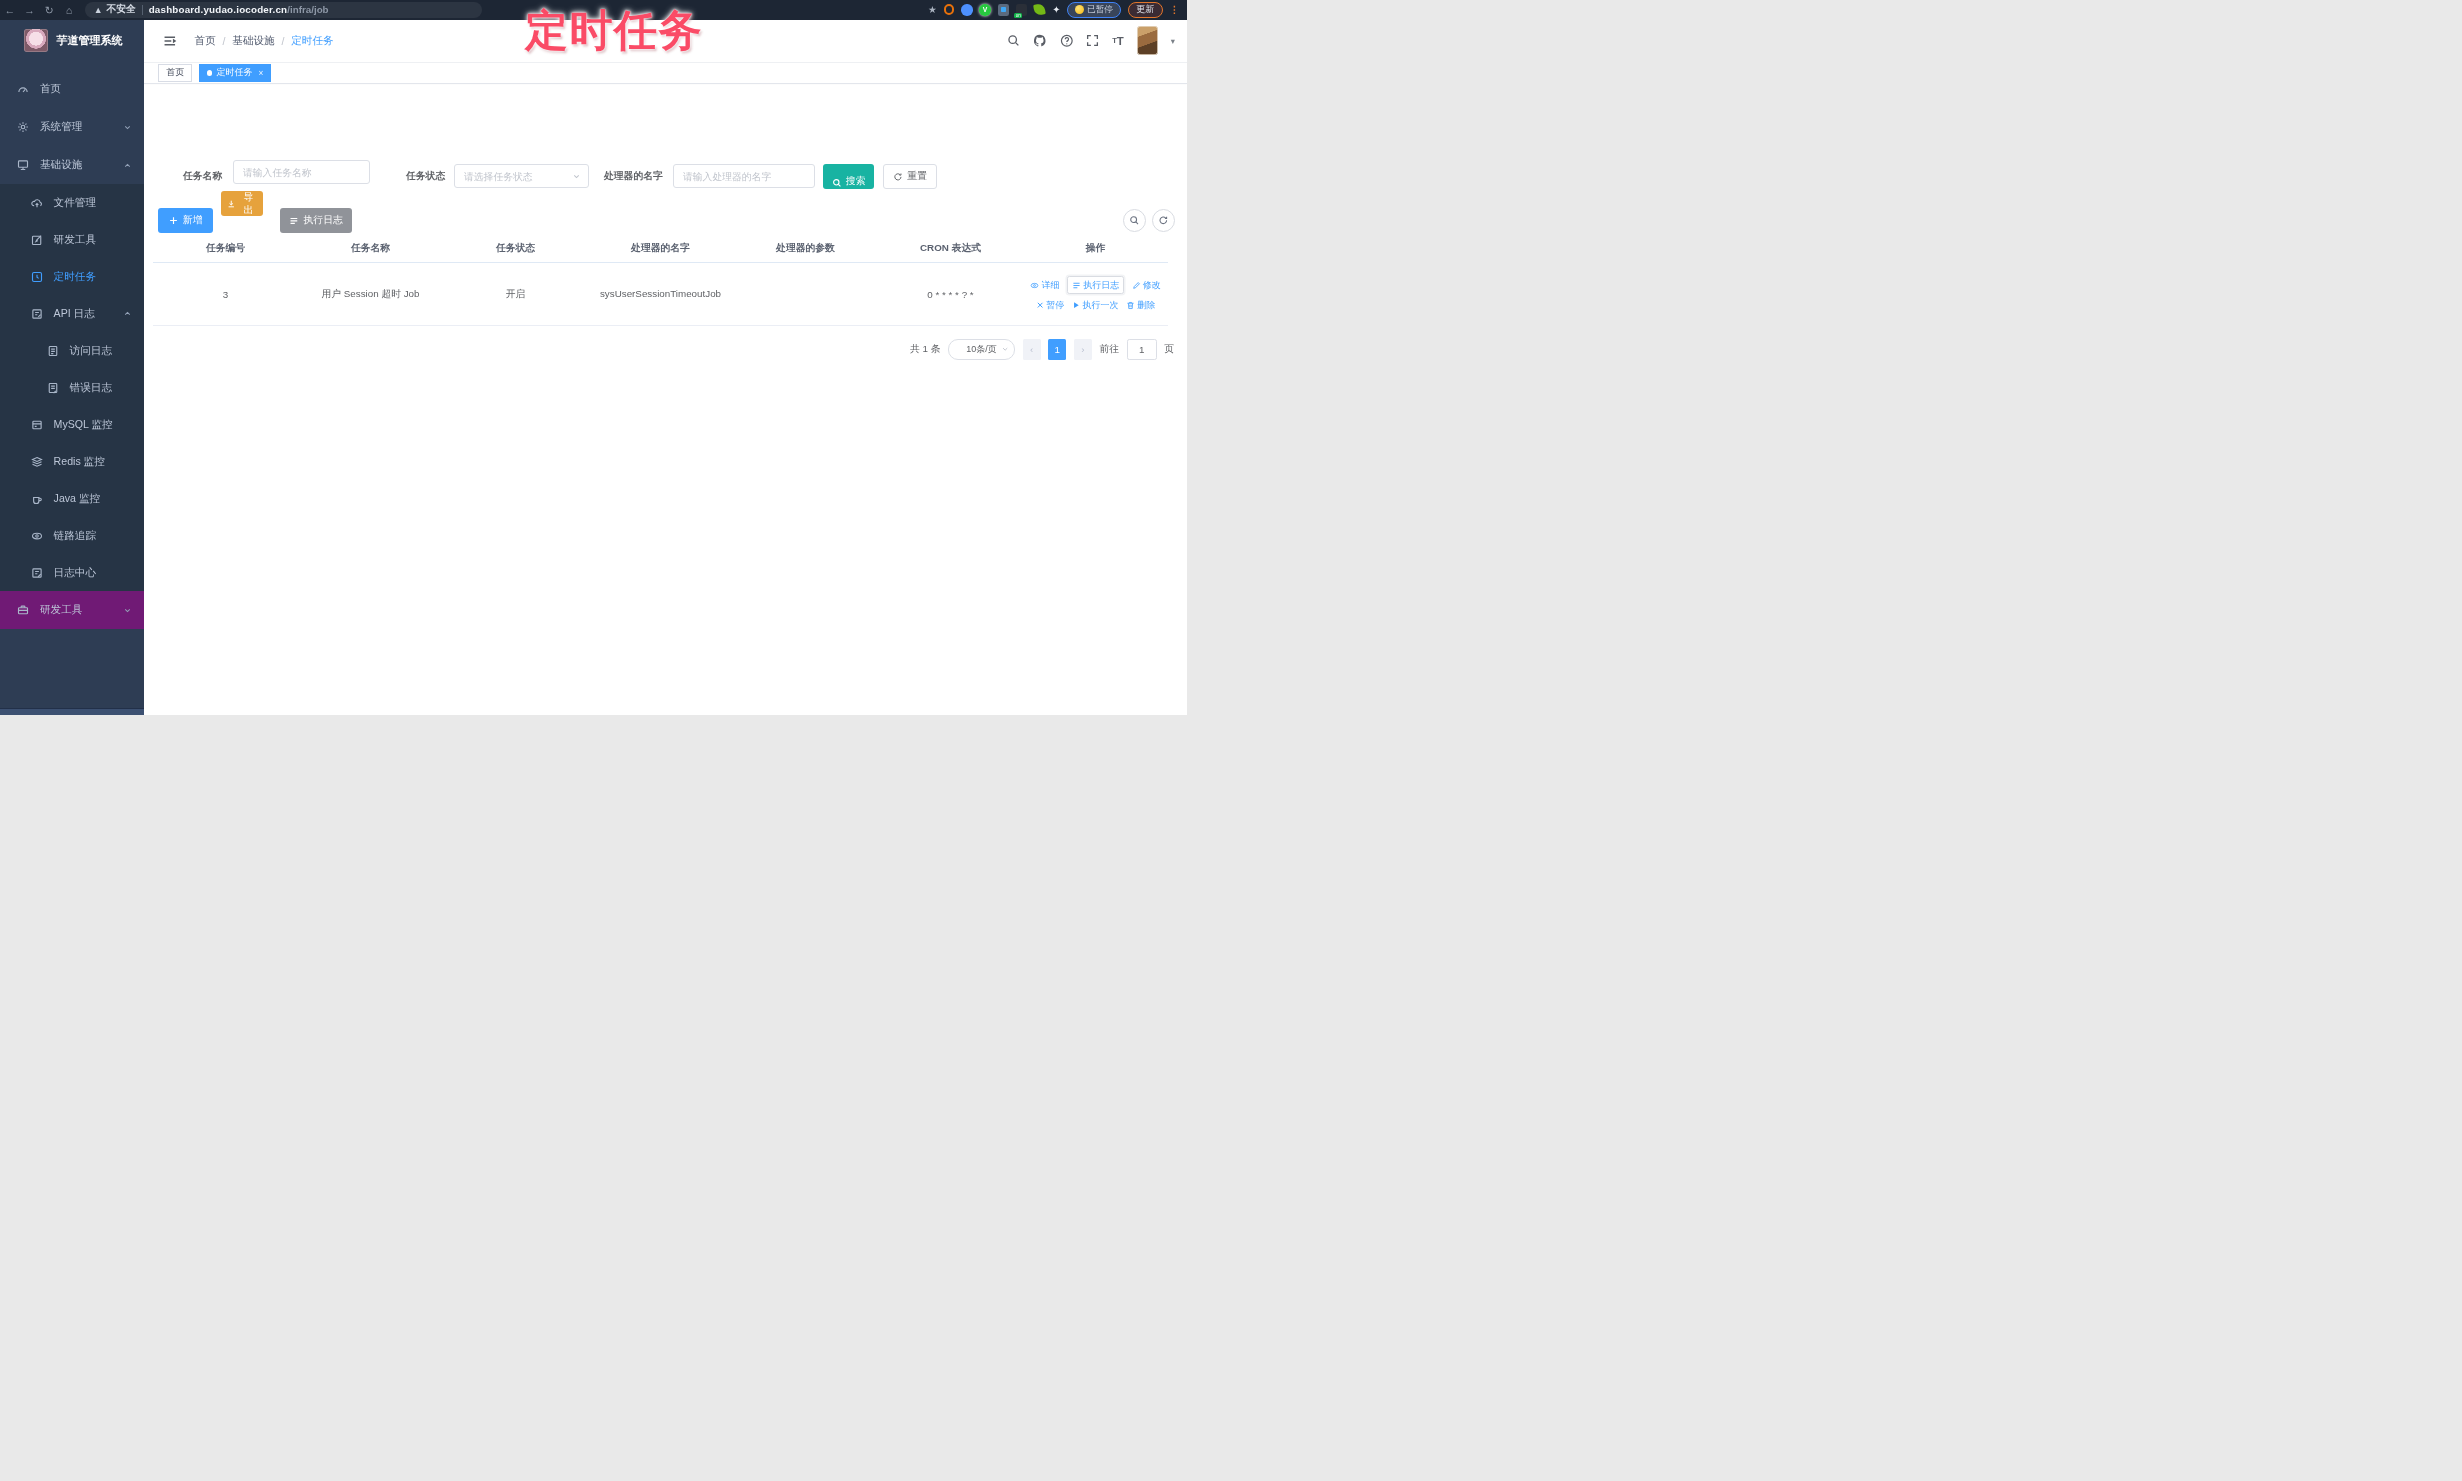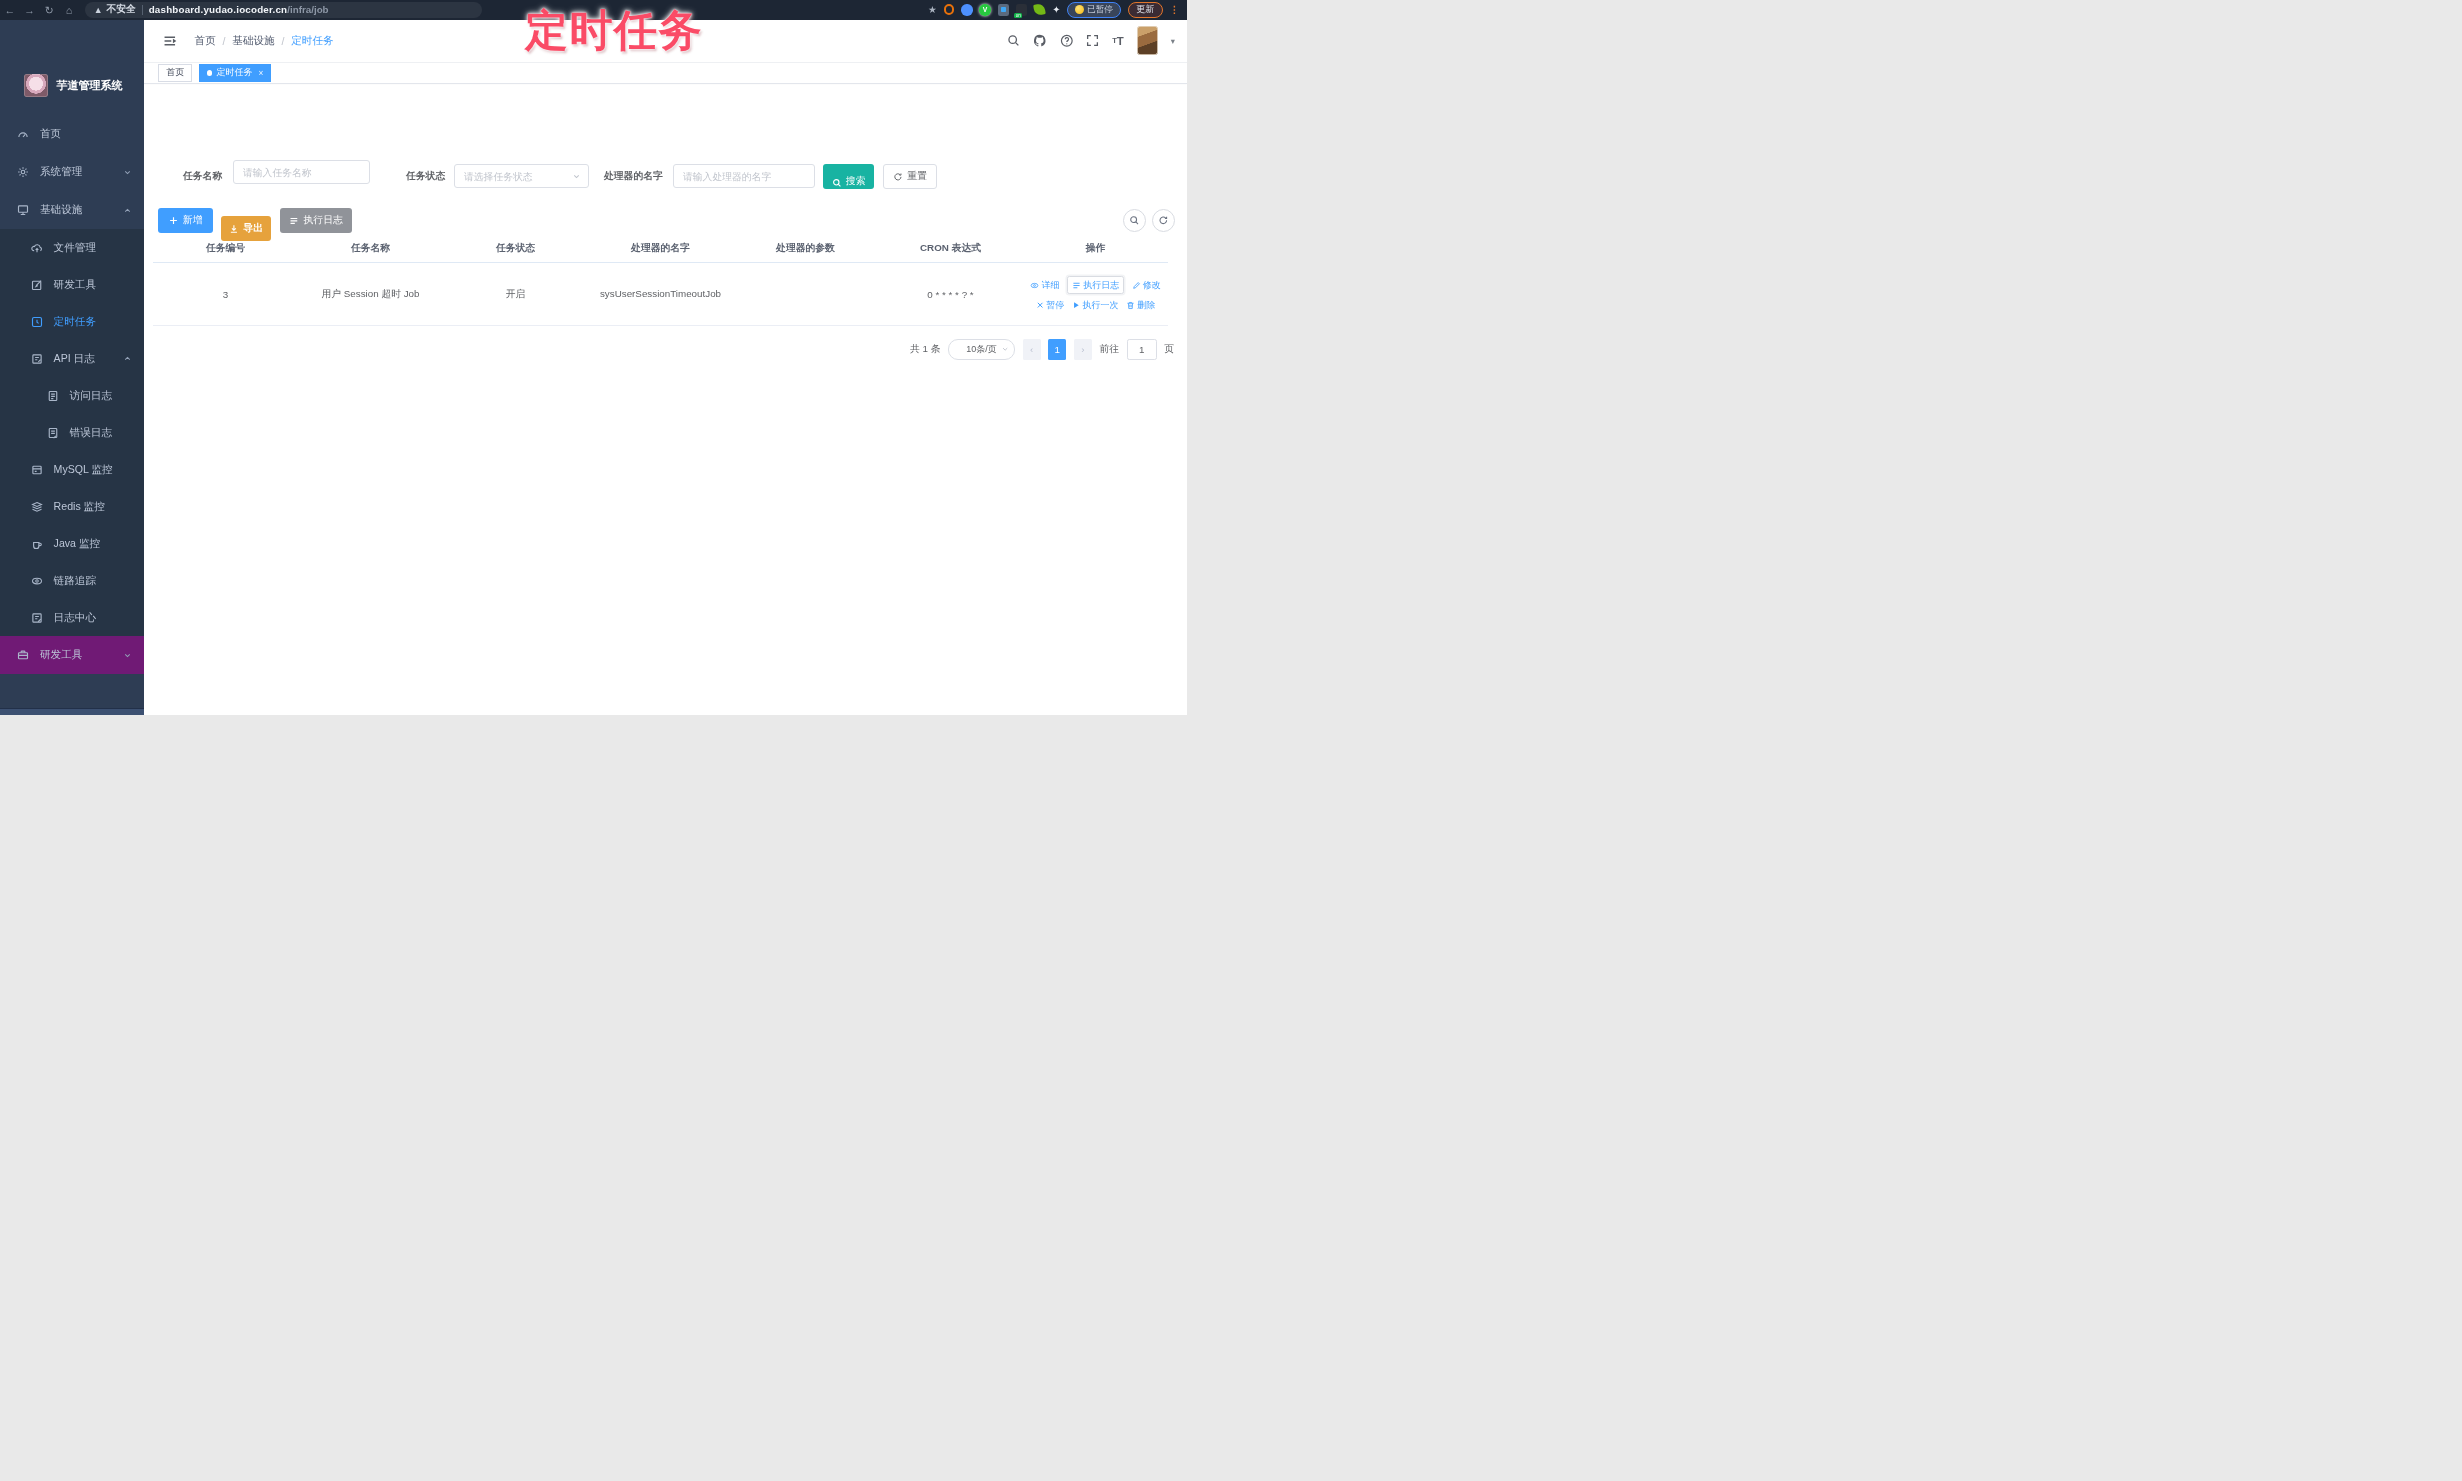--- a/index.html
+++ b/index.html
@@ -29,21 +29,21 @@
     padding:0 1.5px;border-radius:1.5px;line-height:5.3px;}
   .ext.sprout{background:#74b816;border-radius:1.5px 60% 1.5px 60%;transform:rotate(-10deg);}
   .ext.pin{background:none;color:#e7ecf3;font-size:9.8px;width:auto;height:auto;line-height:11.4px;}
   .paused-pill{display:flex;align-items:center;gap:3px;background:#39455a;border:1.5px solid #3f83f8;
     border-radius:9px;padding:0.8px 6.8px;color:#cfd6e2;font-size:8.7px;}
   .emoji-dot{width:9px;height:9px;border-radius:50%;background:radial-gradient(circle at 35% 35%,#ffe37a,#f5b80c);}
   .update-pill{border:1.5px solid #e2762b;border-radius:9px;padding:0.8px 7.6px;color:#dfe4ec;font-size:9px;background:#3b2b33;}
   .kebab{color:#e2762b;font-size:9.8px;font-weight:bold;letter-spacing:0;}
   
   .sidebar{position:absolute;left:0;top:19.7px;width:144px;height:695px;background:#2e3d54;z-index:2;}
-  .logo-row{display:flex;align-items:center;gap:9px;padding:9px 0 7.6px 24px;margin-top:45px;}
+  .logo-row{display:flex;align-items:center;gap:9px;padding:9px 0 7.6px 24px;}
   .logo-av{width:23.5px;height:23.5px;border-radius:3px;background:
     radial-gradient(circle at 50% 42%,#f6dfe8 0 38%,#d8a9bd 39% 55%,#7e5a68 56% 100%);
     box-shadow:inset 0 0 0 0.8px rgba(255,255,255,.25);}
   .logo-title{color:#fff;font-size:11px;font-weight:bold;}
   .menu{margin-top:10.6px;}
   .mi{display:flex;align-items:center;height:38px;color:#bdc7d8;font-size:10.6px;cursor:pointer;}
   .mi .ico{width:12px;margin-left:17.4px;margin-right:10.6px;display:flex;justify-content:center;color:#aab7ca;}
   .mi .chev{margin-left:auto;margin-right:12px;color:#93a1b7;display:flex;}
   .submenu{background:#263445;}
   .submenu .mi{height:37px;}
@@ -419,21 +419,21 @@
           </svg>
         <span>重置</span>
       </button>
 
       <button class="btn blue" style="left:14.4px;top:124px;width:55px;text-align:right;">
         <svg class="i" width="9" height="9" viewBox="0 0 16 16" fill="none" stroke="currentColor" stroke-width="2">
             <path d="M8 2v12M2 8h12"></path>
           </svg>
         <span>新增</span>
       </button>
-      <button class="btn orange" style="left:77px;top:132px;width:50px;font-weight:bold;">
+      <button class="btn orange" style="left:77px;top:107px;width:42px;">
         <svg class="i" width="9.8" height="9.8" viewBox="0 0 16 16" fill="none" stroke="currentColor" stroke-width="1.8">
             <path d="M8 2v8M4.8 7l3.2 3 3.2-3M3 13.5h10"></path>
           </svg>
         <span>导出</span>
       </button>
       <button class="btn gray" style="left:136px;top:124px;width:72px;">
         <svg class="i" width="9.8" height="9.8" viewBox="0 0 16 16" fill="none" stroke="currentColor" stroke-width="1.8">
             <path d="M2.5 4h11M2.5 8h11M2.5 12h7"></path>
           </svg>
         <span>执行日志</span>

